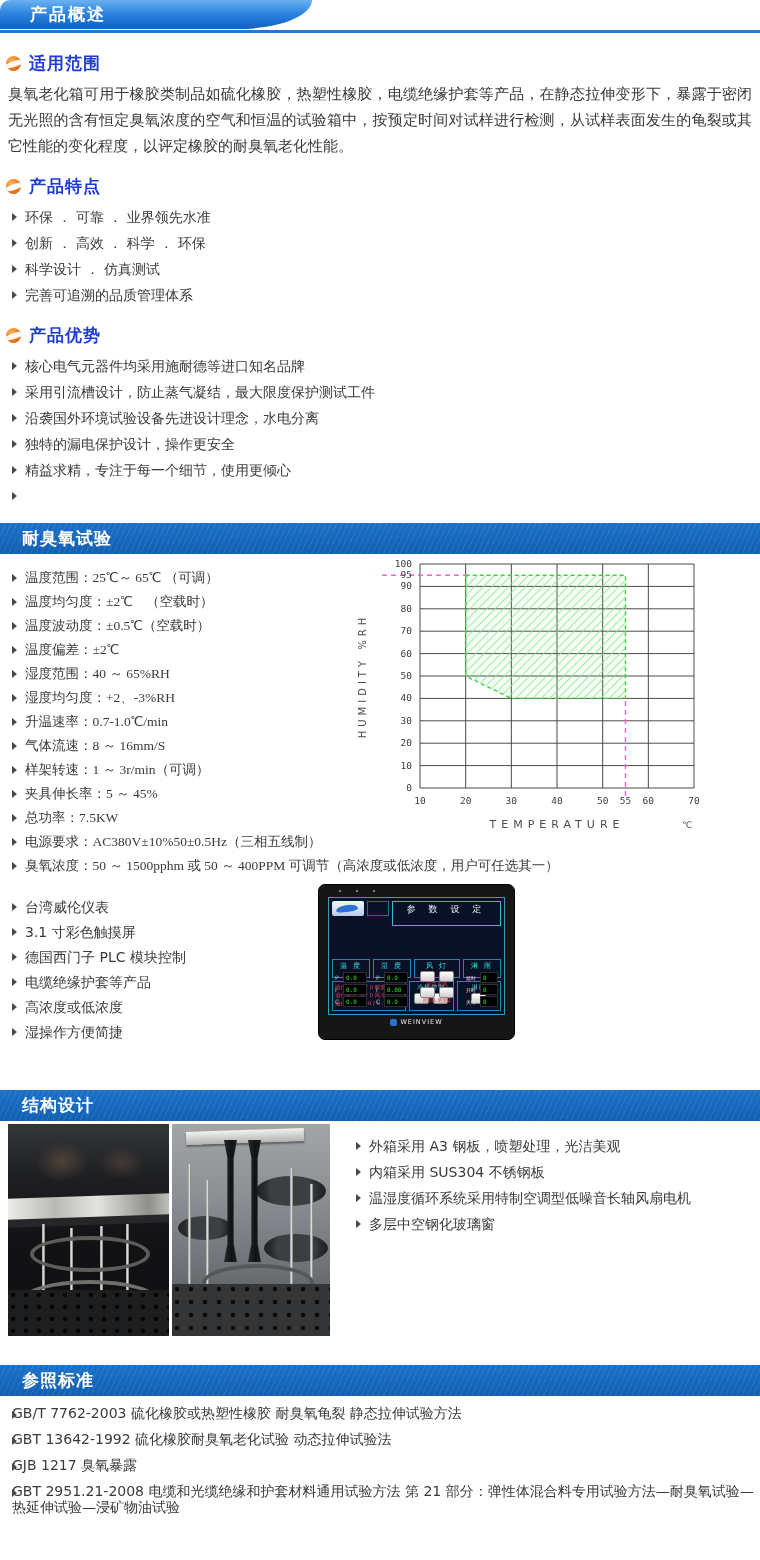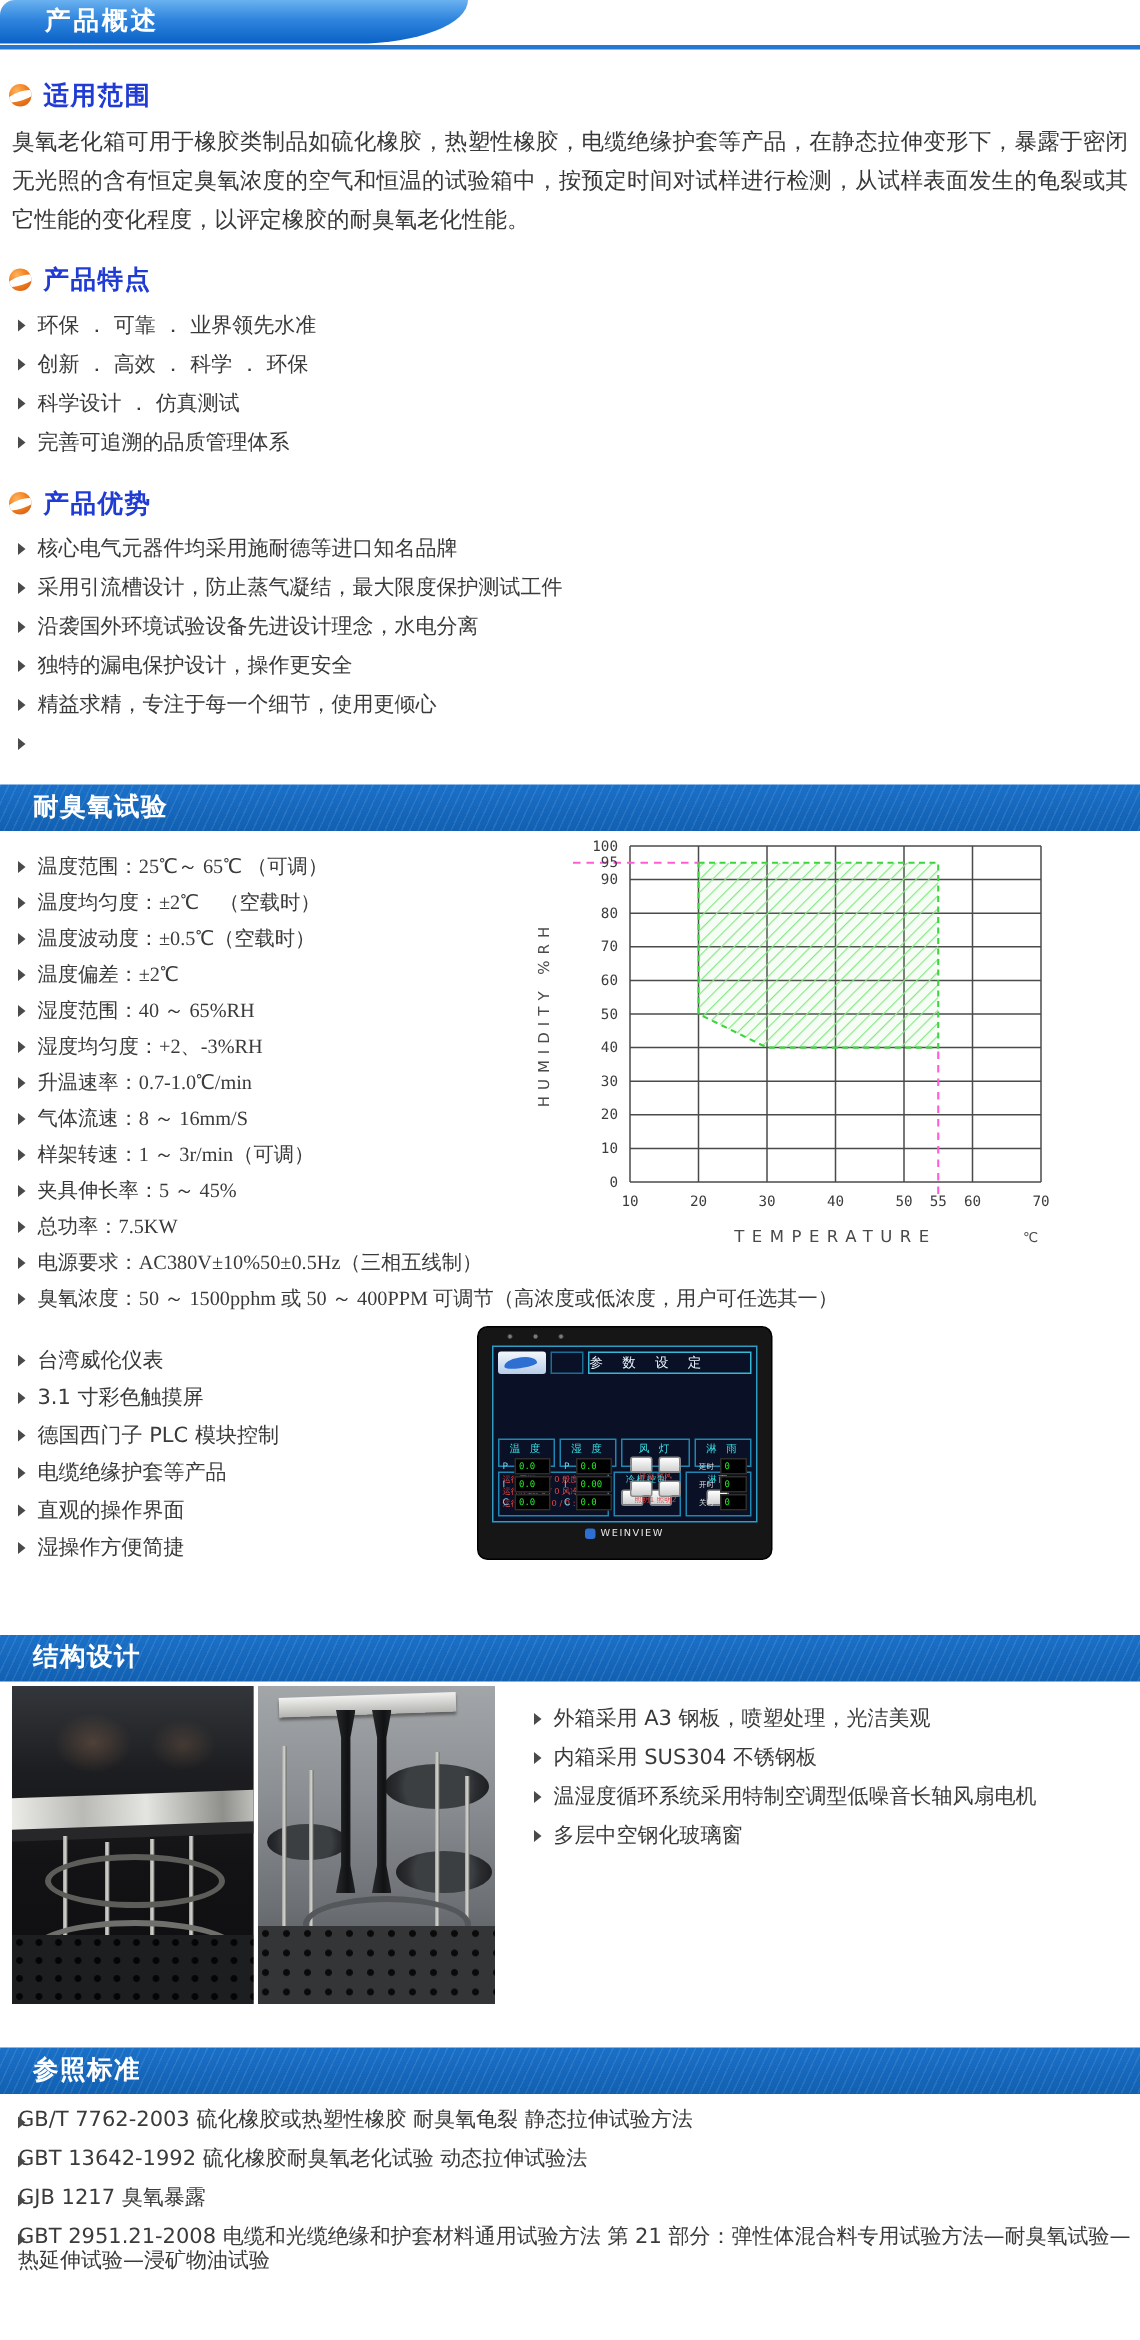--- a/index.html
+++ b/index.html
@@ -54,21 +54,21 @@
   .panel-dots{position:absolute;left:18px;top:4px;width:50px;height:4px;
     background:radial-gradient(circle at 3px 2px,#7c7c7c 1.2px,transparent 1.6px);background-size:17px 4px;}
   .screen{height:118px;background:#0a1026;border:1px solid #2f9cc4;box-sizing:border-box;padding:3px;}
   .scr-head{display:flex;height:17px;margin-bottom:3px;}
   .scr-logo{width:32px;height:15px;background:linear-gradient(180deg,#f4f8fd,#b7cde8);border-radius:2px;
     position:relative;flex:none;overflow:hidden;}
   .scr-logo .swoosh{position:absolute;left:4px;top:4px;width:22px;height:7px;background:#2d6fd2;
     border-radius:60% 60% 60% 60%/90% 90% 40% 40%;transform:rotate(-8deg);}
   .scr-gap{width:22px;flex:none;border:1px solid #1b6f96;margin-left:3px;box-sizing:border-box;height:15px;}
   .scr-title{flex:1;margin-left:3px;border:1px solid #35b9d6;color:#e8f6ff;font-size:9px;
-    letter-spacing:5px;line-height:14px;height:15px;box-sizing:border-box;white-space:nowrap;overflow:hidden;}
+    letter-spacing:5px;text-align:center;line-height:14px;height:25px;box-sizing:border-box;white-space:nowrap;overflow:hidden;}
   .scr-groups{display:flex;gap:3px;height:57px;}
   .grp{flex:1;border:1px solid #1f86b0;position:relative;padding:11px 2px 1px 2px;box-sizing:border-box;margin-top:38px;}
   .grp-h{position:absolute;top:1px;left:0;right:0;text-align:center;color:#3ae2e8;font-size:7px;letter-spacing:2px;white-space:nowrap;}
   .led-row{display:flex;align-items:center;margin:1px 0;}
   .led-k{color:#7ad4ea;font-size:6px;width:8px;flex:none;}
   .rain .led-k{width:14px;font-size:5px;color:#e0e0e0;}
   .led-v{flex:1;background:#000;border:1px solid #2e2e2e;color:#29e829;font-size:6px;
     font-family:"DejaVu Sans Mono",monospace;height:9px;line-height:9px;padding-left:2px;overflow:hidden;}
   .btn-grid{display:grid;grid-template-columns:1fr 1fr;gap:2px 4px;padding:0 3px;}
   .wbtn{display:inline-block;width:13px;height:9px;background:linear-gradient(180deg,#fff,#cfcfcf);
@@ -314,21 +314,21 @@
         <li>
           <span class="tri"></span>
           <span>德国西门子 PLC 模块控制</span>
         </li>
         <li>
           <span class="tri"></span>
           <span>电缆绝缘护套等产品</span>
         </li>
         <li>
           <span class="tri"></span>
-          <span>直观的操作界面</span>
+          <span>高浓度或低浓度</span>
         </li>
         <li>
           <span class="tri"></span>
           <span>湿操作方便简捷</span>
         </li>
       </ul>
 
     <div class="panel">
       <div class="panel-dots"></div>
       <div class="screen">

